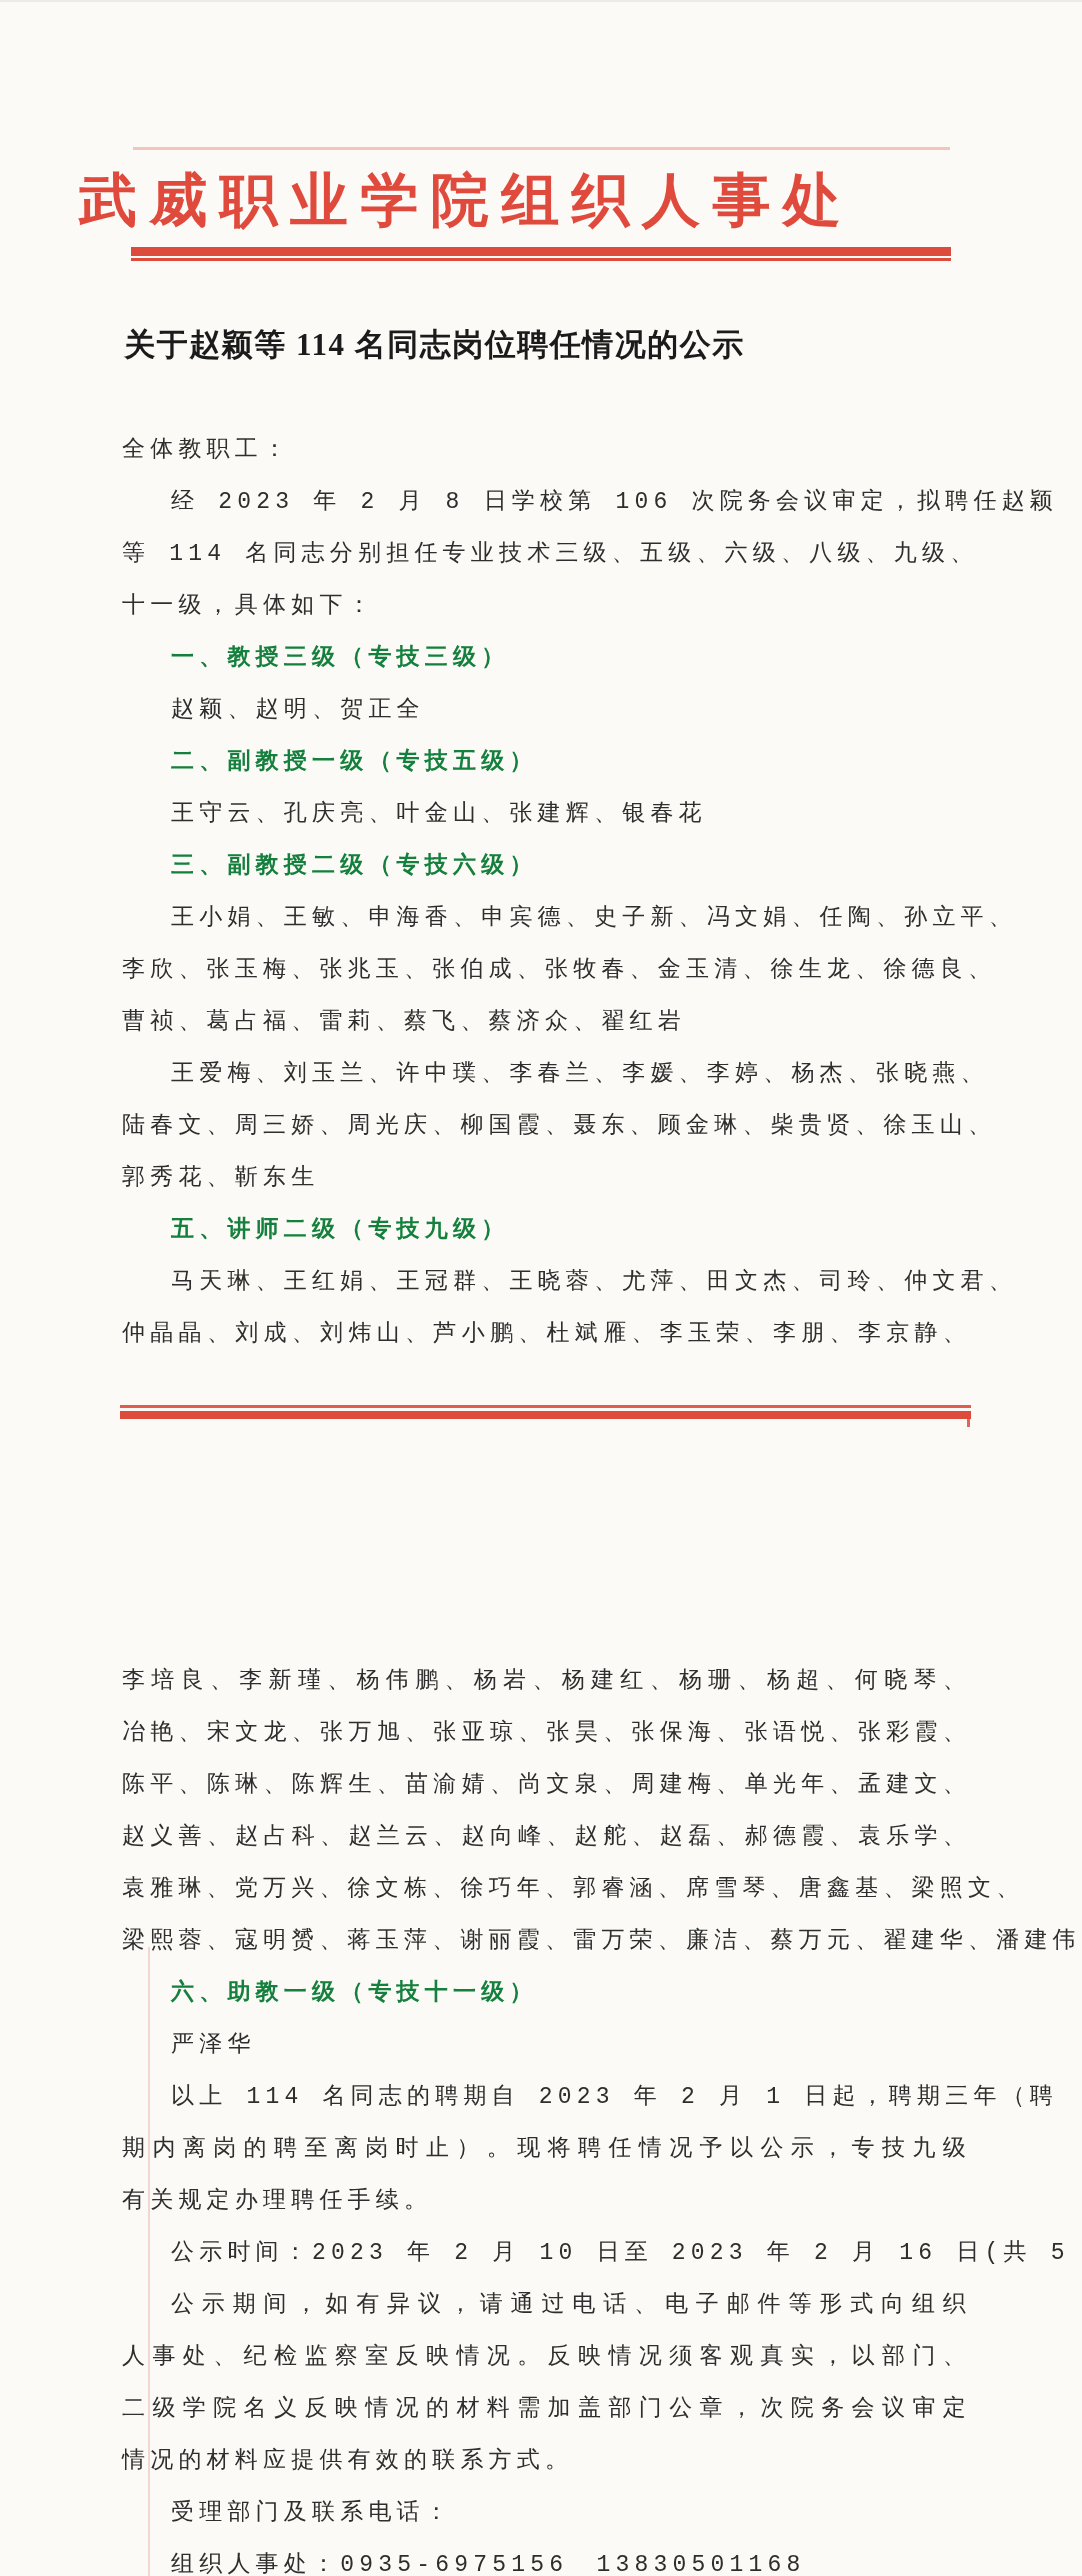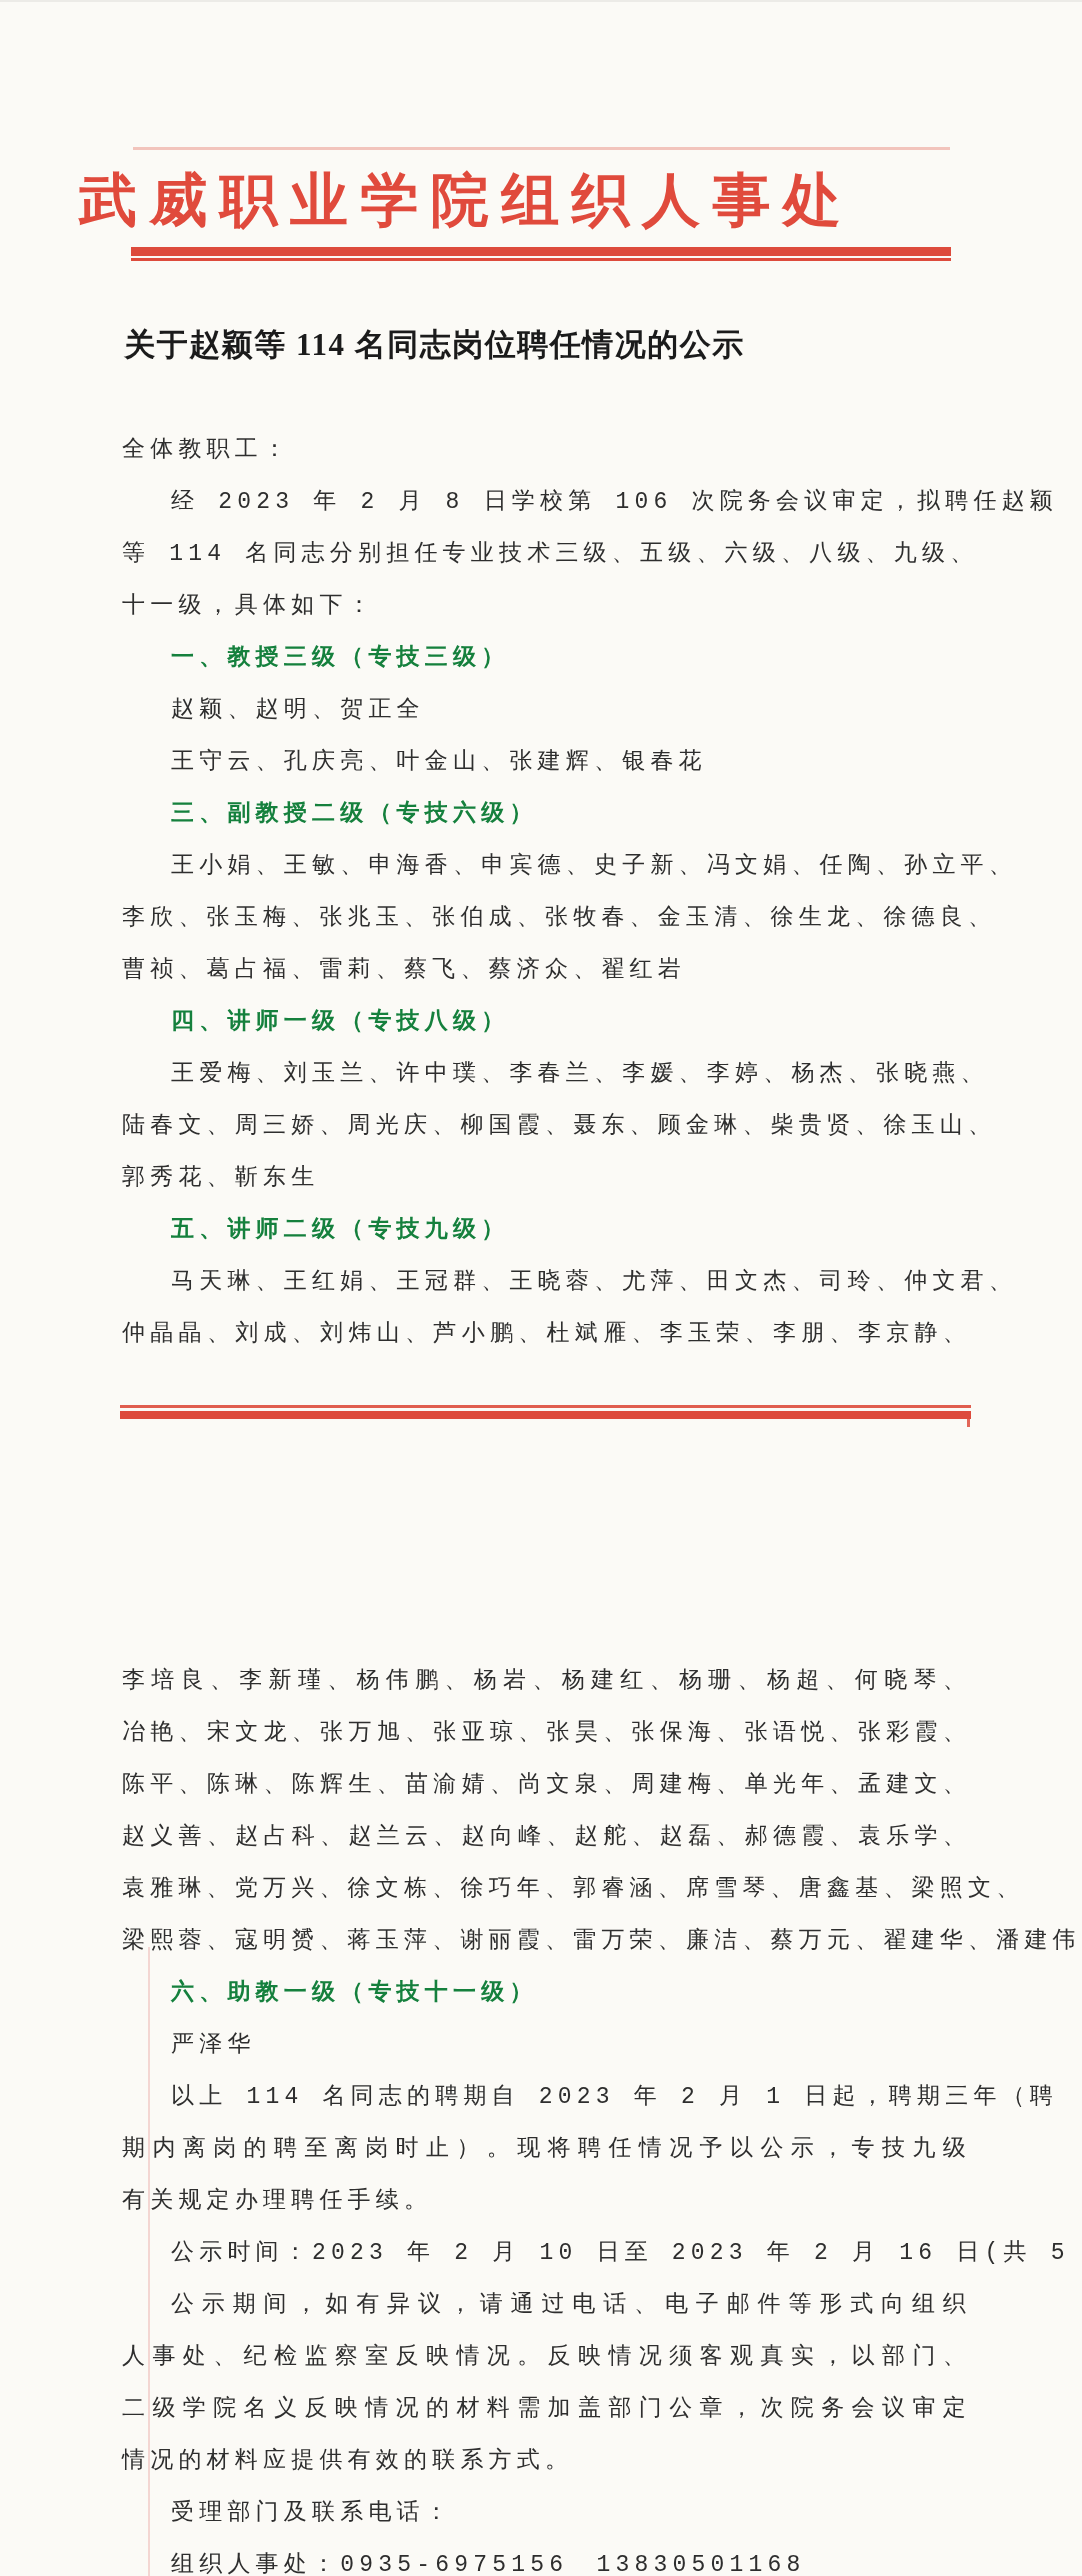--- a/index.html
+++ b/index.html
@@ -53,26 +53,26 @@
 <div class="doc-title">关于赵颖等 114 名同志岗位聘任情况的公示</div>
 
 <div class="flow" id="page1">
 
 <div class="line">全体教职工：</div>
     <div class="line indent full">经 2023 年 2 月 8 日学校第 106 次院务会议审定，拟聘任赵颖</div>
     <div class="line full">等 114 名同志分别担任专业技术三级、五级、六级、八级、九级、</div>
     <div class="line">十一级，具体如下：</div>
     <div class="line indent bold">一、教授三级（专技三级）</div>
     <div class="line indent">赵颖、赵明、贺正全</div>
+    <div class="line indent bold">二、副教授一级（专技五级）</div>
     <div class="line indent">王守云、孔庆亮、叶金山、张建辉、银春花</div>
     <div class="line indent bold">三、副教授二级（专技六级）</div>
     <div class="line indent full">王小娟、王敏、申海香、申宾德、史子新、冯文娟、任陶、孙立平、</div>
     <div class="line full">李欣、张玉梅、张兆玉、张伯成、张牧春、金玉清、徐生龙、徐德良、</div>
     <div class="line">曹祯、葛占福、雷莉、蔡飞、蔡济众、翟红岩</div>
-    <div class="line indent bold">四、讲师一级（专技八级）</div>
     <div class="line indent full">王爱梅、刘玉兰、许中璞、李春兰、李媛、李婷、杨杰、张晓燕、</div>
     <div class="line full">陆春文、周三娇、周光庆、柳国霞、聂东、顾金琳、柴贵贤、徐玉山、</div>
     <div class="line">郭秀花、靳东生</div>
     <div class="line indent bold">五、讲师二级（专技九级）</div>
     <div class="line indent full">马天琳、王红娟、王冠群、王晓蓉、尤萍、田文杰、司玲、仲文君、</div>
     <div class="line full">仲晶晶、刘成、刘炜山、芦小鹏、杜斌雁、李玉荣、李朋、李京静、</div>
   </div>
 
 <div class="divider-thin"></div>
 <div class="divider-thick"></div>

